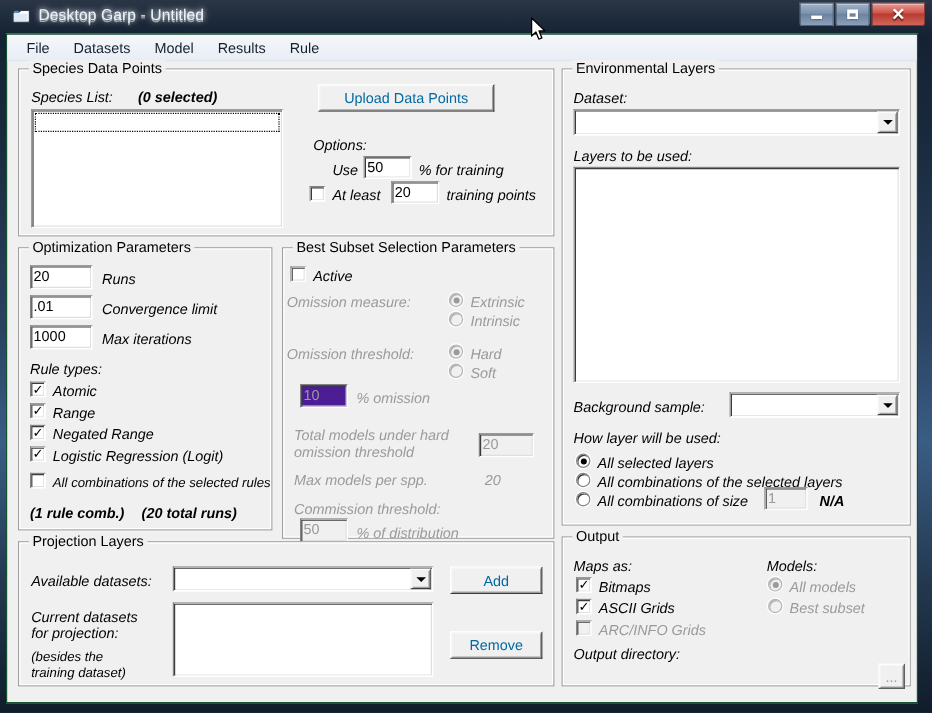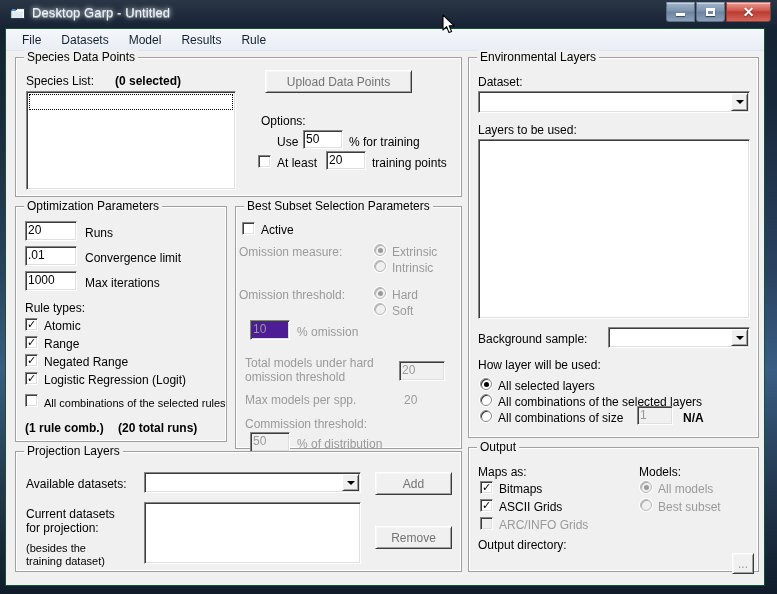--- a/index.html
+++ b/index.html
@@ -88,21 +88,21 @@
   .gb-inner{
     position:absolute;left:0;top:0;right:0;bottom:0;
     border:1px solid #ffffff;border-top-color:#ffffff;
     box-sizing:border-box;pointer-events:none;
   }
   .gb-title{
     position:absolute;top:-8px;left:8px;
     background:#f0f0f0;padding:0 3px;
     font-size:12px;color:#000;white-space:nowrap;
   }
-  .lbl{position:absolute;font-size:12px;color:#000;white-space:nowrap;line-height:14px;}
+  .lbl{position:absolute;font-size:12px;color:#000;white-space:nowrap;line-height:14px;font-style:italic;}
   .lbl.dim{color:#9a9a9a;}
   .lbl.bold{font-weight:bold;}
 
   
   .tf{
     position:absolute;box-sizing:border-box;
     background:#ffffff;
     border:1px solid;
     border-color:#848484 #ffffff #ffffff #848484;
     box-shadow:inset 1px 1px 0 #3c3c3c, inset -1px -1px 0 #dfdfdf;
@@ -145,21 +145,21 @@
   .arrow-down{
     width:0;height:0;border-left:4px solid transparent;border-right:4px solid transparent;border-top:4px solid #000;
   }
   
   .btn{
     position:absolute;box-sizing:border-box;
     background:#f0f0f0;
     border:1px solid;
     border-color:#ffffff #3c3c3c #3c3c3c #ffffff;
     box-shadow:inset 1px 1px 0 #f7f7f7, inset -1px -1px 0 #a0a0a0;
-    font-size:12px;color:#737373;
+    font-size:12px;color:#0369a1;
     display:flex;align-items:center;justify-content:center;
     cursor:default;white-space:nowrap;
   }
   
   .ck{
     position:absolute;width:13px;height:13px;box-sizing:border-box;
     background:#ffffff;
     border:1px solid;
     border-color:#848484 #ffffff #ffffff #848484;
     box-shadow:inset 1px 1px 0 #3c3c3c, inset -1px -1px 0 #dfdfdf;

